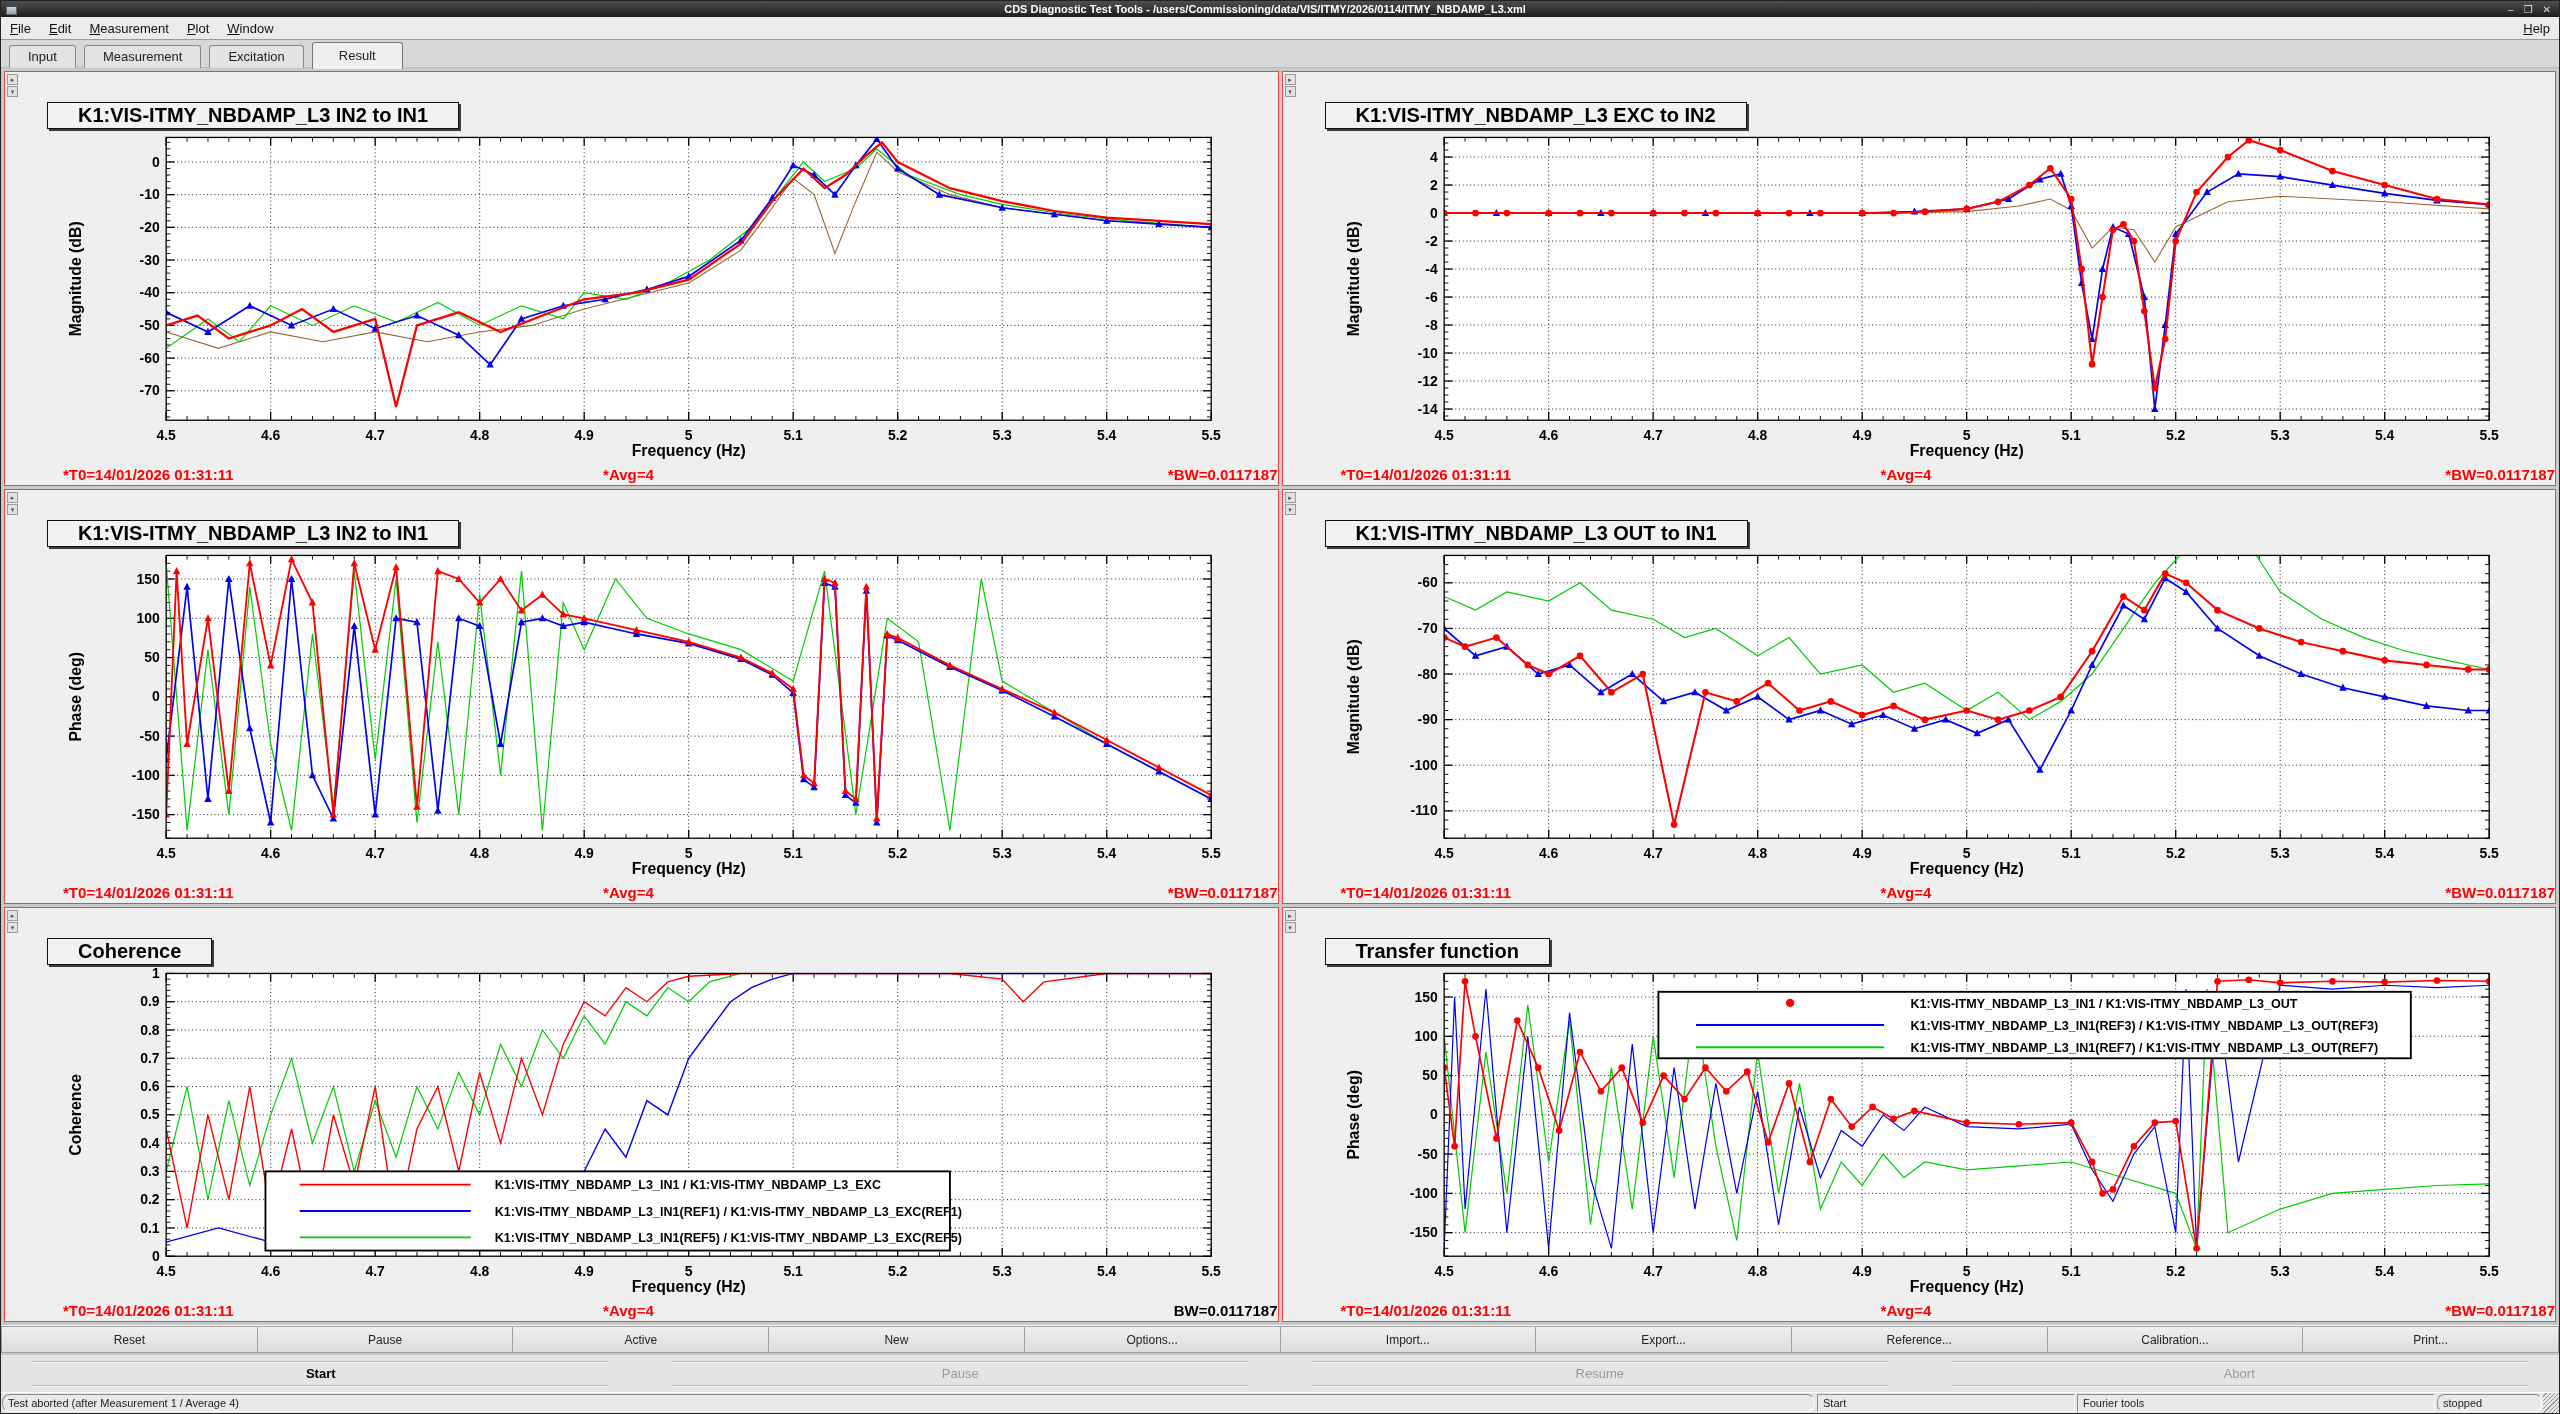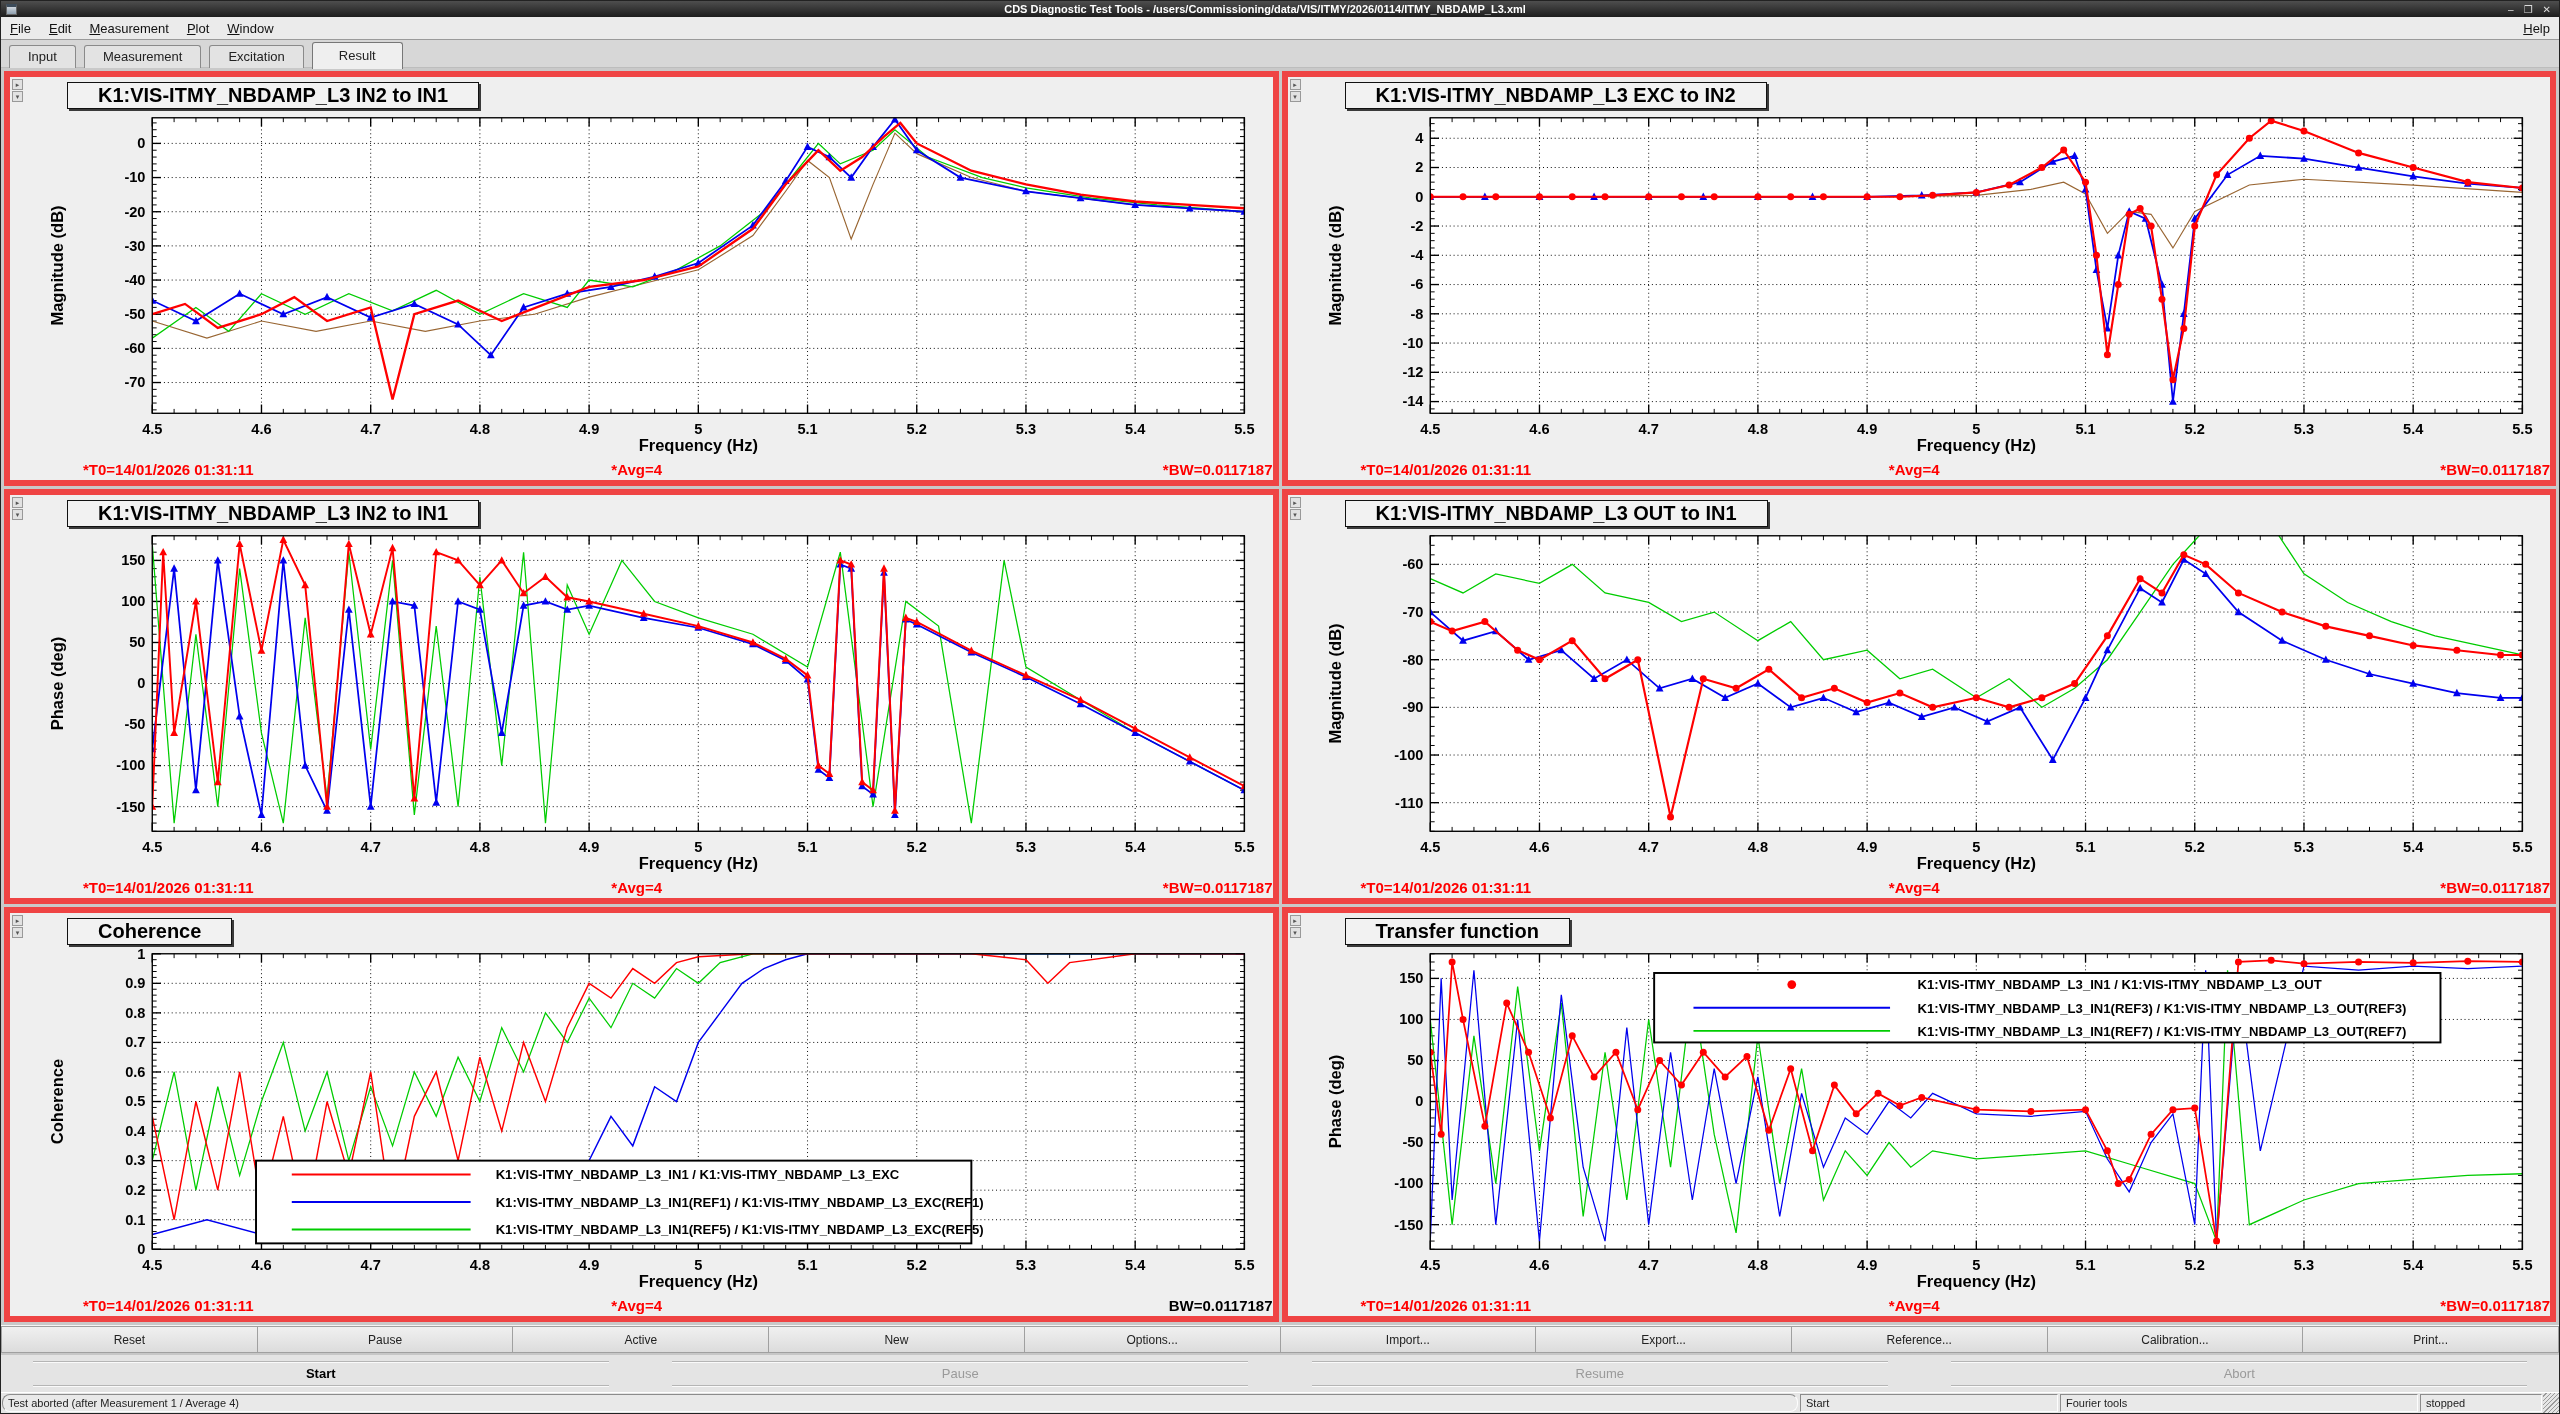--- a/index.html
+++ b/index.html
@@ -14,21 +14,21 @@
   
   .menubar{height:22px;background:#ebebeb;border-bottom:1px solid #9a9a9a;display:flex;align-items:center;font-size:13px;color:#111;flex:0 0 auto;}
   .menubar .mitem{padding:2px 9px;}
   .menubar .spacer{flex:1;}
   
   .tabbar{height:27px;background:#d7d7d7;display:flex;align-items:flex-end;padding-left:8px;flex:0 0 auto;border-bottom:1px solid #bdbdbd;}
   .tab{font-size:13px;color:#222;background:#e3e3e3;border:1px solid #8a8a8a;border-bottom:none;border-radius:3px 3px 0 0;padding:3px 18px 4px 18px;margin-right:8px;position:relative;top:1px;}
   .tab.active{background:#efefef;padding:5px 26px 6px 26px;top:2px;z-index:3;border-color:#777;}
   
   .grid{flex:1;display:grid;grid-template-columns:1fr 1fr;grid-template-rows:1fr 1fr 1fr;gap:3px;padding:3px;background:#c9c9c9;min-height:0;}
-  .pane{background:#efefef;border:6px solid #ef4444;display:flex;min-width:0;min-height:0;}
+  .pane{background:#efefef;border:1px solid #ef4444;display:flex;min-width:0;min-height:0;flex-direction:column;}
   .pane-side{width:15px;display:flex;flex-direction:column;align-items:center;padding-top:2px;gap:1px;}
   .mini-btn{width:11px;height:11px;font-size:7px;line-height:10px;text-align:center;color:#555;background:#e2e2e2;border:1px solid #999;box-sizing:border-box;}
   .pane-main{flex:1;display:flex;flex-direction:column;min-width:0;min-height:0;}
   .pane-title{align-self:flex-start;margin:5px 0 1px 42px;background:#f2f2f2;border:1px solid #111;box-shadow:2px 2px 0 #3a3a3a;padding:1px 30px;font-weight:bold;font-size:20px;color:#000;white-space:nowrap;}
   .plot-wrap{flex:1;min-height:0;}
   .plot-wrap svg{width:100%;height:100%;display:block;}
   .pane-ann{height:22px;flex:0 0 auto;display:flex;align-items:center;font-weight:bold;font-size:15px;position:relative;}
   .ann-t0{padding-left:58px;}
   .ann-avg{position:absolute;left:47%;}
   .ann-bw{margin-left:auto;padding-right:0;}
@@ -48,21 +48,21 @@
   .ctl-btn::before,.ctl-btn::after{content:"";position:absolute;left:5%;width:90%;height:1px;background:#b5b5b5;box-shadow:0 1px 0 #fafafa;}
   .ctl-btn::before{top:6px;} .ctl-btn::after{bottom:6px;}
   .ctl-btn.enabled{color:#000;font-weight:bold;}
   .ctl-btn.disabled{color:#9a9a9a;}
   
   .statusbar{height:20px;flex:0 0 auto;display:flex;align-items:stretch;background:#e6e6e6;border-top:1px solid #fff;font-size:11px;color:#222;}
   .sb-field{border:1px solid;border-color:#8c8c8c #fdfdfd #fdfdfd #8c8c8c;background:#e9e9e9;display:flex;align-items:center;padding:0 5px;margin:1px 1px;box-sizing:border-box;white-space:nowrap;overflow:hidden;}
   .sb-msg{flex:1;border-radius:8px;}
   .sb-repeat{width:258px;}
   .sb-fourier{width:358px;}
-  .sb-state{width:122px;}
+  .sb-state{width:105px;border-radius:7px;}
   .sb-grip{width:16px;background:repeating-linear-gradient(135deg,#e6e6e6 0 2px,#9a9a9a 2px 3px);}
   u{text-decoration:underline;}
 </style>
 </head>
 <body>
 
 <div class="window">
 
   <div class="titlebar">
     <div class="win-icon"></div>

